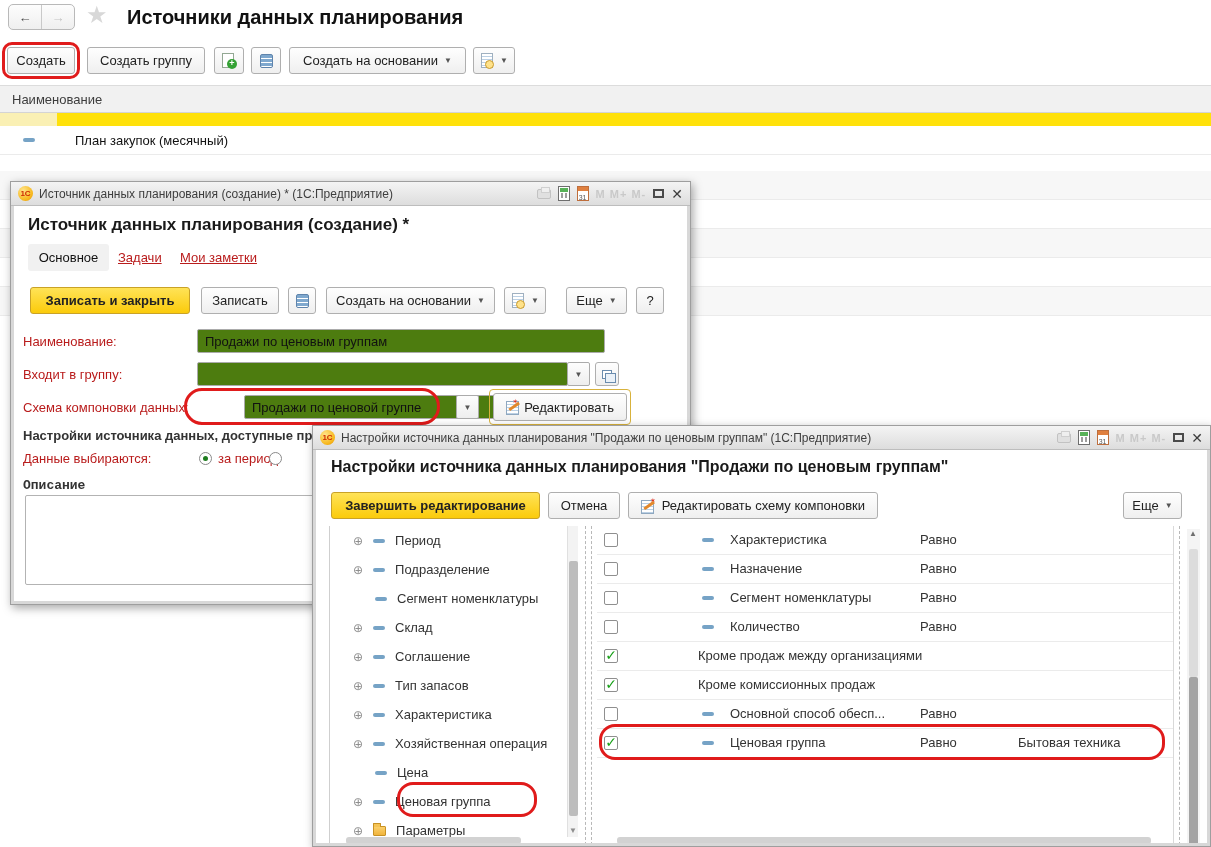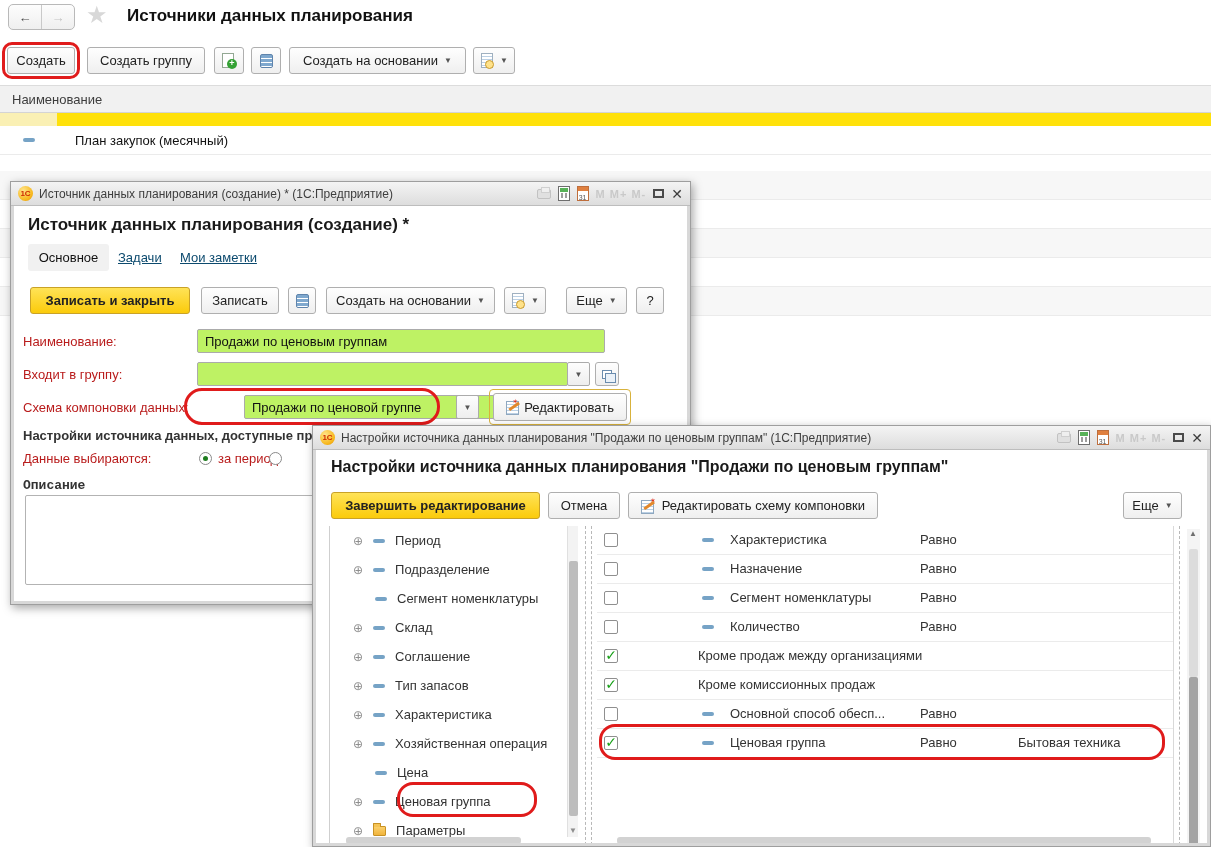--- a/index.html
+++ b/index.html
@@ -10,21 +10,21 @@
   
   .btn { position:absolute; display:flex; align-items:center; justify-content:center; gap:6px;
          height:27px; padding:0 12px; background:linear-gradient(#FEFEFE,#EFEFEF);
          border:1px solid #AFAFAF; border-radius:3px; font-size:13px; color:#222; white-space:nowrap; }
   .btn.yellow { background:linear-gradient(#FFE357,#FBCB0B); border-color:#C9A227; font-weight:bold; }
   .btn .dn { font-size:8px; color:#555; }
   .iconbtn { padding:0; width:30px; }
 
   
   .flabel { position:absolute; font-size:13px; color:#b91c1c; }
-  .input { position:absolute; height:24px; background:#bef264; border:1px solid #ABABAB; border-radius:2px;
+  .input { position:absolute; height:24px; background:#4d7c0f; border:1px solid #ABABAB; border-radius:2px;
            display:flex; align-items:center; padding:0 7px; font-size:13px; color:#111; }
   .combo-arrow { position:absolute; width:23px; height:24px; background:linear-gradient(#FDFDFD,#EEEEEE);
            border:1px solid #ABABAB; display:flex; align-items:center; justify-content:center; font-size:8px; color:#555; border-radius:2px; }
 
   
   .win { position:absolute; background:#D8D8D8; border:1px solid #9E9E9E; box-shadow:2px 3px 9px rgba(0,0,0,.35); }
   .titlebar { position:absolute; left:0; top:0; right:0; height:24px; background:linear-gradient(#F4F4F4,#DDDDDD);
               border-bottom:1px solid #BDBDBD; display:flex; align-items:center; gap:6px; padding:0 7px;
               font-size:12px; color:#3E3E3E; }
   .winbody { position:absolute; left:3px; top:24px; right:3px; bottom:3px; background:#fff; overflow:hidden; }
@@ -73,21 +73,21 @@
   .ic-file { width:12px; height:14px; background:#fff; border:1px solid #B59A4C; position:relative; }
   .ic-file::before { content:""; position:absolute; right:-1px; top:-1px; border-style:solid; border-width:0 6px 6px 0; border-color:transparent #F2C94C transparent transparent; }
   .ic-winopen { width:10px; height:9px; border:1px solid #6A8CAE; background:#fff; position:relative; }
   .ic-winopen::before { content:""; position:absolute; left:2px; top:2px; width:9px; height:8px; border:1px solid #6A8CAE; background:#EAF1F8; }
 
   
   .ring { position:absolute; border:3px solid #E01B1B; border-radius:16px; pointer-events:none; z-index:50; }
   .goldring { position:absolute; border:1px solid #D8B23C; border-radius:4px; pointer-events:none; }
 
   
-  .tablink { position:absolute; color:#0c4a6e; text-decoration:underline; font-size:13px; }
+  .tablink { position:absolute; color:#b91c1c; text-decoration:underline; font-size:13px; }
   .tabactive { position:absolute; background:#F1F1F1; border-radius:3px; display:flex; align-items:center; justify-content:center; font-size:13px; color:#111; }
 
   
   .row-sep { border-bottom:1px solid #EBEBEB; }
   .tree-row { position:absolute; height:29px; display:flex; align-items:center; gap:10px; }
   .tree-label { font-size:13px; color:#333; white-space:nowrap; }
 
   .scroll-v { position:absolute; background:#F3F3F3; }
   .thumb { position:absolute; background:#BDBDBD; border-radius:2px; }
   .hthumb { position:absolute; height:7px; background:#D2D2D2; border-radius:3px; }
@@ -100,21 +100,21 @@
 
   <div class="abs" style="left:8px;top:4px;width:67px;height:26px;border:1px solid #B9B9B9;border-radius:5px;background:linear-gradient(#FDFDFD,#EFEFEF);display:flex;">
     <div style="flex:1;display:flex;align-items:center;justify-content:center;border-right:1px solid #C9C9C9;">
       <span style="color:#4A4A4A;font-weight:bold;">←</span>
     </div>
     <div style="flex:1;display:flex;align-items:center;justify-content:center;">
       <span style="color:#C4C4C4;font-weight:bold;">→</span>
     </div>
   </div>
   <div class="abs" style="left:86px;top:1px;font-size:24px;color:#D8D8D8;">★</div>
-  <div class="abs" style="left:127px;top:6px;font-size:17px;font-weight:600;color:#111;">Источники данных планирования</div>
+  <div class="abs" style="left:127px;top:6px;font-size:20px;font-weight:600;color:#111;">Источники данных планирования</div>
 
   <button class="btn" style="left:7px;top:47px;width:68px;">Создать</button>
   <div class="ring" style="left:2px;top:42px;width:78px;height:37px;border-radius:10px;"></div>
   <button class="btn" style="left:87px;top:47px;width:118px;">Создать группу</button>
   <button class="btn iconbtn" style="left:214px;top:47px;">
     <span class="ic-docadd">
         <span class="plus">+</span>
       </span>
   </button>
   <button class="btn iconbtn" style="left:251px;top:47px;">

